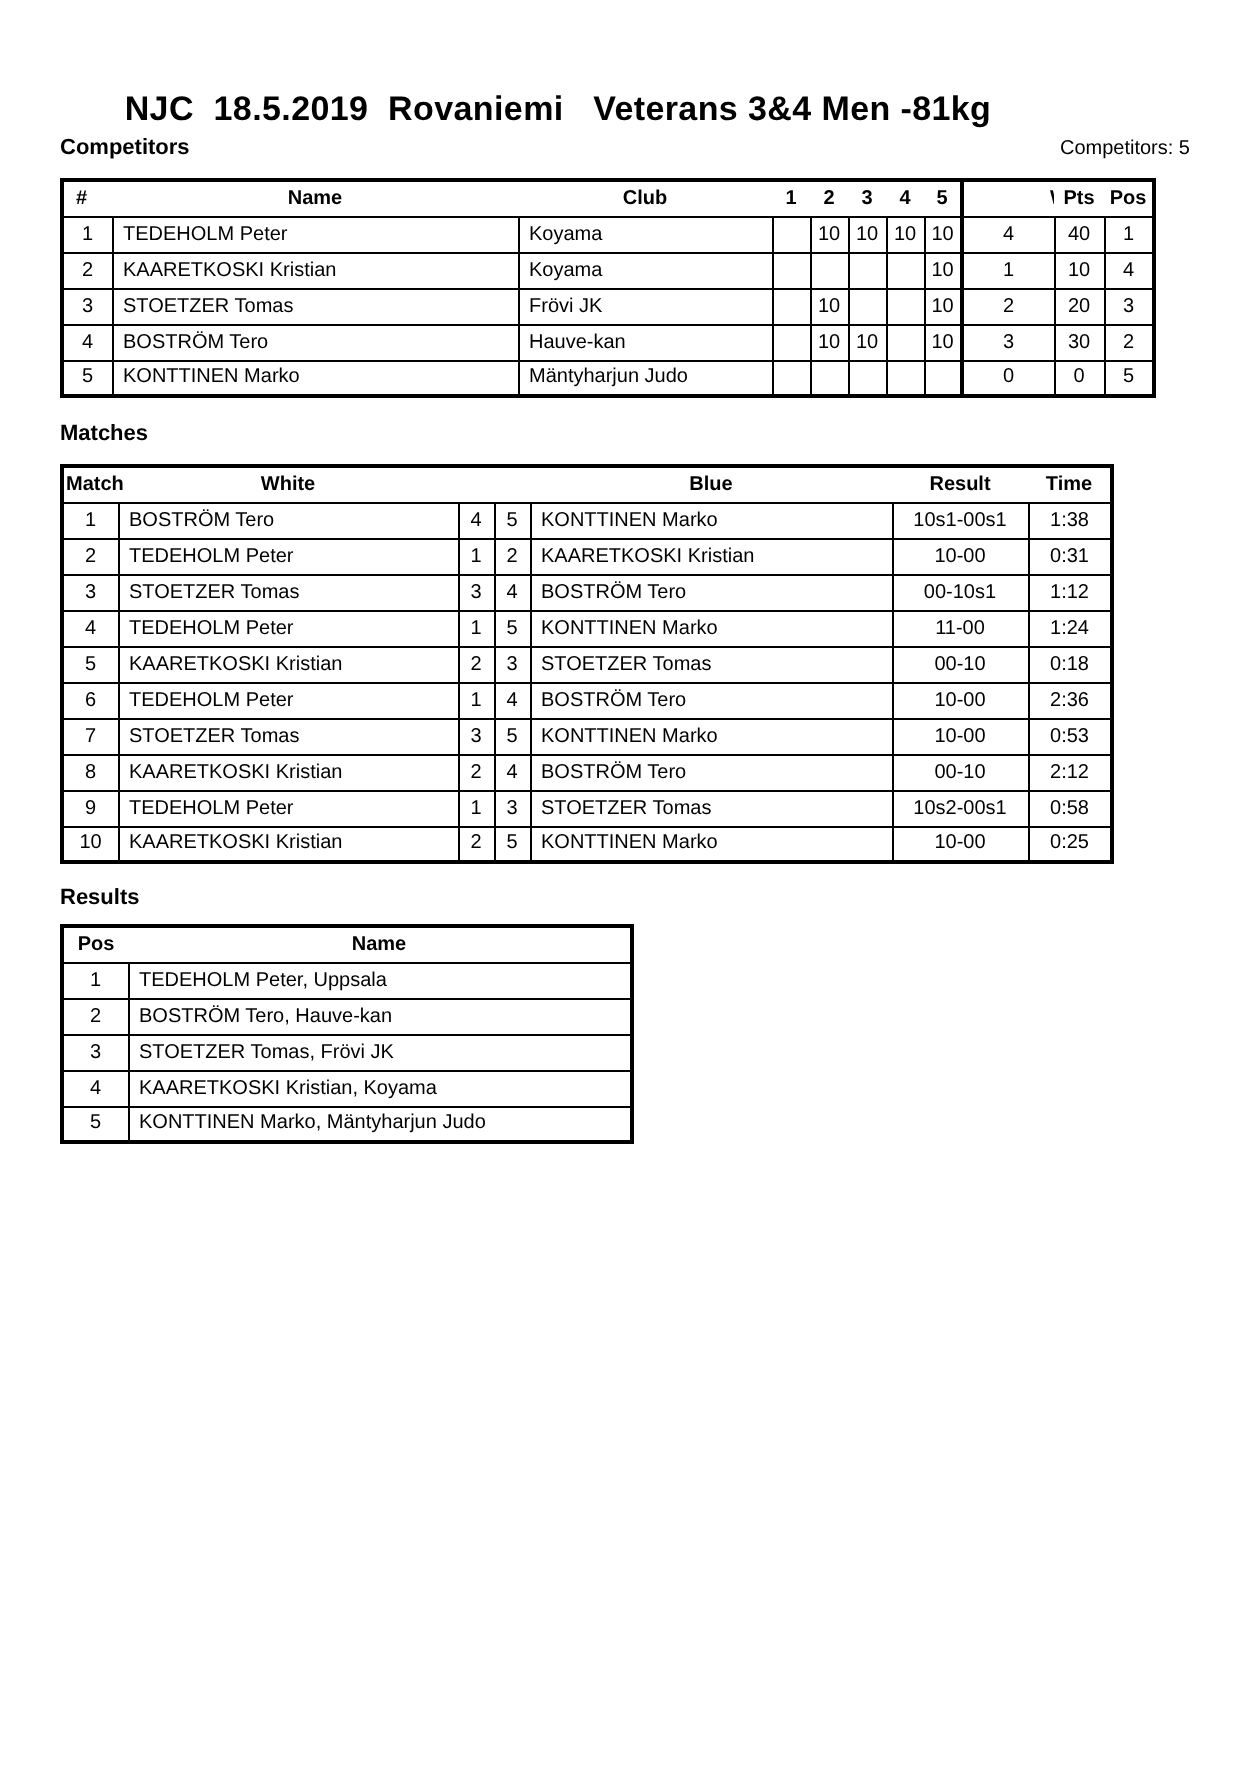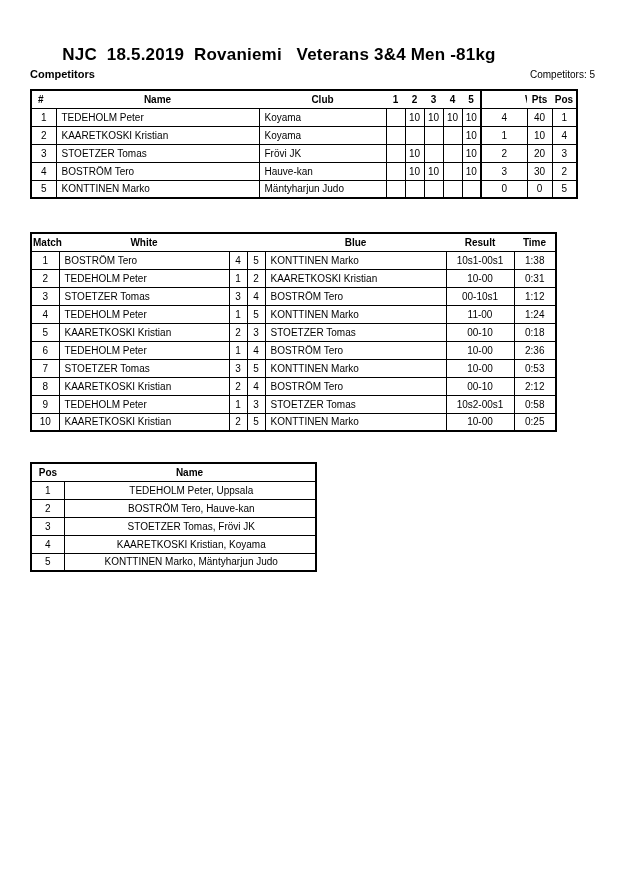--- a/index.html
+++ b/index.html
@@ -67,21 +67,21 @@
   #matches th.c2, #matches th.c3 { width: 18px; }
   #matches th.c4 { width: 181px; }
   #matches th.c5 { width: 68px; }
   #matches th.c6 { width: 42px; }
   #matches td.c1, #matches td.c4 { text-align: left; padding-left: 5px; }
 
   
   #results { top: 462px; left: 30px; width: 285px; }
   #results th.c0 { width: 33px; }
   #results th.c1 { width: 252px; }
-  #results td.c1 { text-align: center; padding-left: 5px; margin-left: 48px; }
+  #results td.c1 { text-align: left; padding-left: 5px; margin-left: 48px; }
 </style>
 </head>
 <body>
 
 <div class="page">
 
   <div class="title">NJC  18.5.2019  Rovaniemi   Veterans 3&amp;4 Men -81kg</div>
 
   <div class="sub-heading competitors-heading">Competitors</div>
 
@@ -165,20 +165,21 @@
           <td class="c5"></td>
           <td class="c6"></td>
           <td class="c7"></td>
           <td class="c8">0</td>
           <td class="c9">0</td>
           <td class="c10">5</td>
         </tr>
       </tbody>
     </table>
 
+  <div class="sub-heading matches-heading">Matches</div>
 
   <table id="matches" class="tbl">
       <thead>
         <tr>
           <th class="c0">Match</th>
           <th class="c1">White</th>
           <th class="c2"></th>
           <th class="c3"></th>
           <th class="c4">Blue</th>
           <th class="c5">Result</th>
@@ -272,20 +273,21 @@
           <td class="c1">KAARETKOSKI Kristian</td>
           <td class="c2">2</td>
           <td class="c3">5</td>
           <td class="c4">KONTTINEN Marko</td>
           <td class="c5">10-00</td>
           <td class="c6">0:25</td>
         </tr>
       </tbody>
     </table>
 
+  <div class="sub-heading results-heading">Results</div>
 
   <table id="results" class="tbl">
       <thead>
         <tr>
           <th class="c0">Pos</th>
           <th class="c1">Name</th>
         </tr>
       </thead>
       <tbody>
         <tr>

